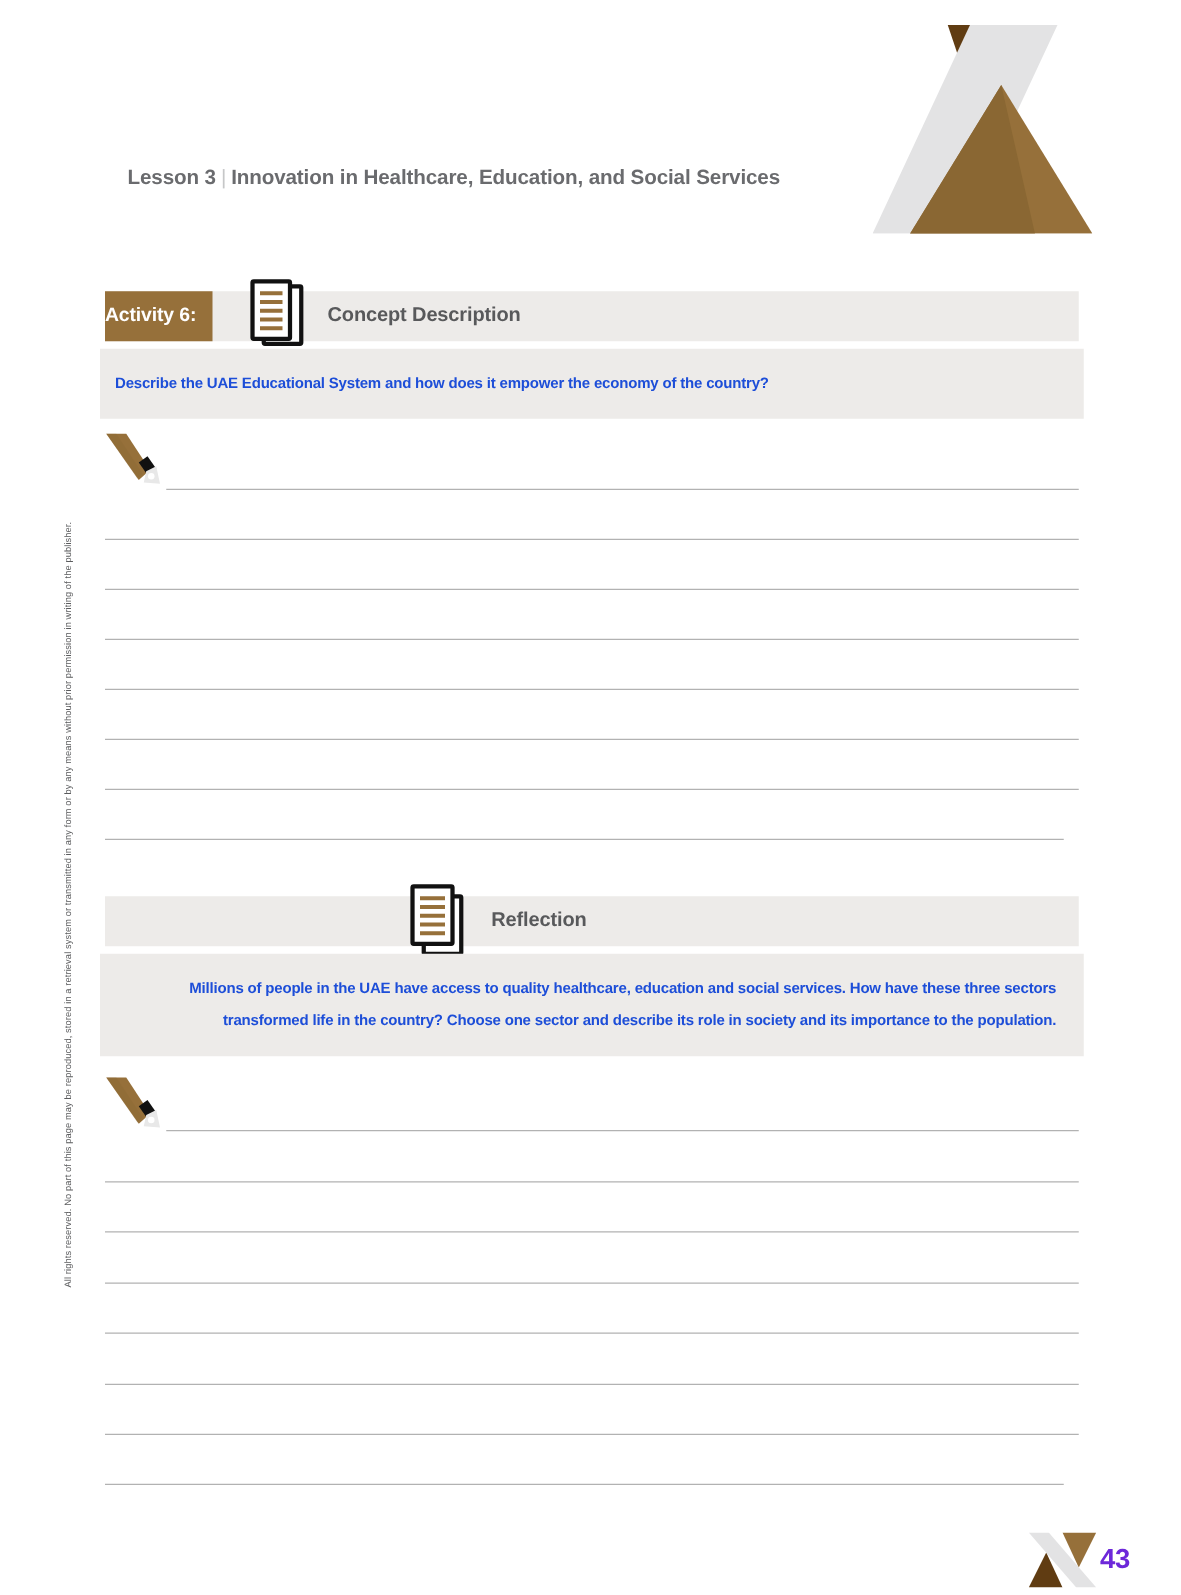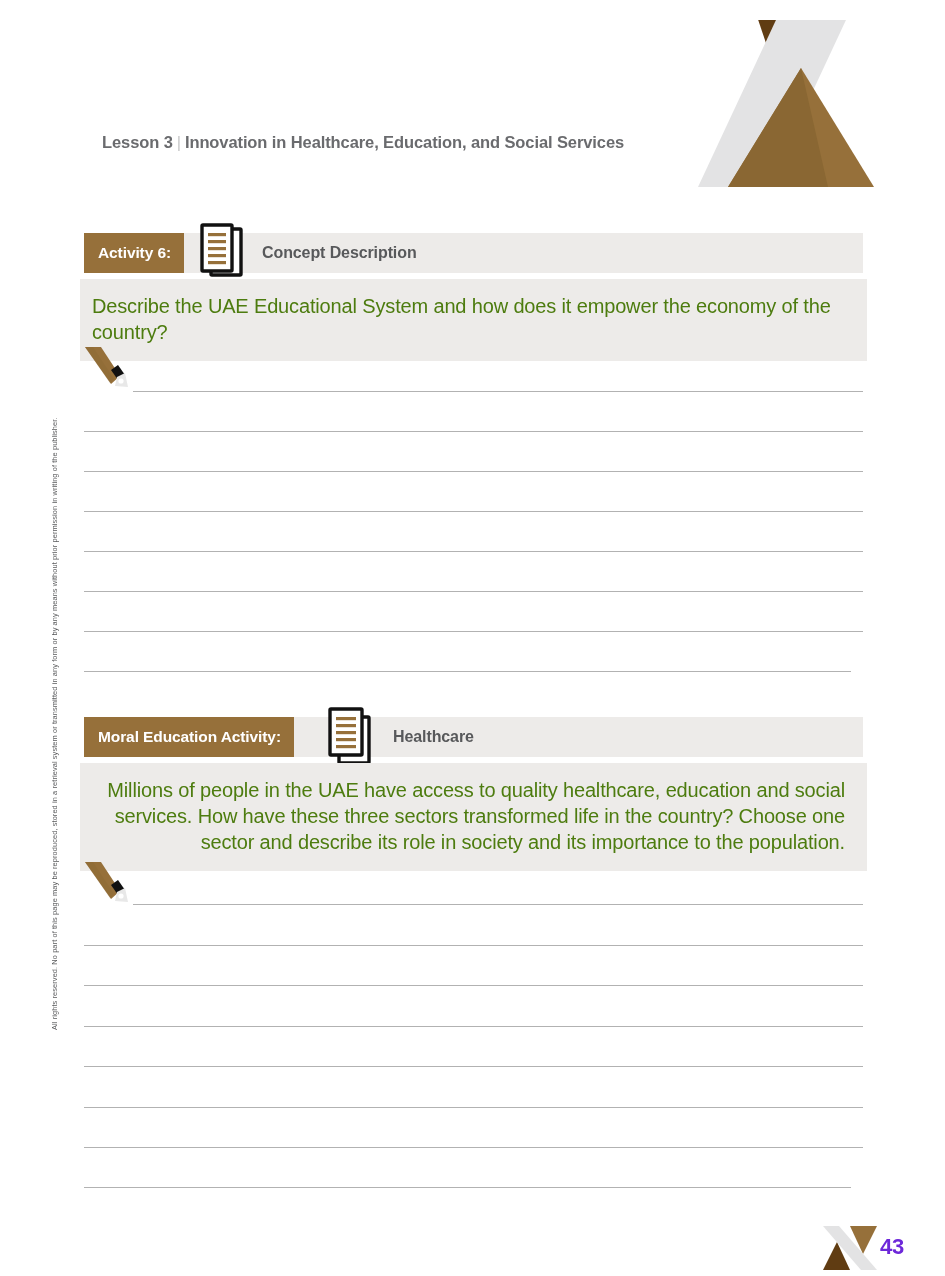--- a/index.html
+++ b/index.html
@@ -81,21 +81,21 @@
   .act-tag {
     position: absolute;
     left: 84px;
     top: 0;
     height: 40px;
     background: #96703a;
     color: #ffffff;
     font-size: 15.5px;
     font-weight: bold;
     line-height: 40px;
-    padding: 0 13px 0 14px;
+    padding: 0 13px 0 0;
     letter-spacing: -0.1px;
     white-space: nowrap;
   }
   .act-caption {
     position: absolute;
     top: 0;
     height: 40px;
     line-height: 40px;
     font-size: 16px;
     font-weight: bold;
@@ -114,23 +114,23 @@
 
   
   .qbox {
     position: absolute;
     left: 80px;
     right: 78px;
     background: #edebe9;
     padding: 14px 22px 16px 12px;
   }
   .qtext {
-    font-size: 20px;
-    font-weight: normal;
-    color: #4d7c0f;
+    font-size: 12px;
+    font-weight: bold;
+    color: #1d4ed8;
     line-height: 26px;
     letter-spacing: -0.15px;
   }
 
   
   .lines { position: absolute; left: 0; width: 945px; }
   .wline {
     position: absolute;
     height: 1px;
     background: #b2b2b2;
@@ -236,36 +236,35 @@
     <div class="wline" style="top:491px; width:779px;"></div>
     <div class="wline" style="top:531px; width:779px;"></div>
     <div class="wline" style="top:571px; width:779px;"></div>
     <div class="wline" style="top:611px; width:779px;"></div>
     <div class="wline" style="top:651px; width:767px;"></div>
   </div>
 
   <div class="activity" style="top:697px;">
     <div class="act-headrow">
       <div class="act-headbar"></div>
-      <div class="act-tag">Moral Education Activity:</div>
       <div class="doc-icon" style="left:328px;">
         <svg width="46" height="58" viewBox="0 0 46 58" xmlns="http://www.w3.org/2000/svg">
 
           <rect x="11" y="10" width="30" height="46" rx="1" fill="#ffffff" stroke="#111111" stroke-width="3.4"></rect>
 
           <rect x="2" y="2" width="32" height="46" rx="1" fill="#ffffff" stroke="#111111" stroke-width="3.4"></rect>
 
           <rect x="8" y="10" width="20" height="3.2" fill="#96703a"></rect>
           <rect x="8" y="17" width="20" height="3.2" fill="#96703a"></rect>
           <rect x="8" y="24" width="20" height="3.2" fill="#96703a"></rect>
           <rect x="8" y="31" width="20" height="3.2" fill="#96703a"></rect>
           <rect x="8" y="38" width="20" height="3.2" fill="#96703a"></rect>
         </svg>
       </div>
-      <div class="act-caption" style="left:393px;">Healthcare</div>
+      <div class="act-caption" style="left:393px;">Reflection</div>
     </div>
 
     <div class="qbox" style="top:46px;text-align:right;">
       <div class="qtext">Millions of people in the UAE have access to quality healthcare, education and social services. How have these three sectors transformed life in the country? Choose one sector and describe its role in society and its importance to the population.</div>
     </div>
   </div>
 
   <div class="lines">
     <div class="pencil" style="left:84px; top:841px;">
       <svg width="46" height="46" viewBox="0 0 46 46" xmlns="http://www.w3.org/2000/svg">

